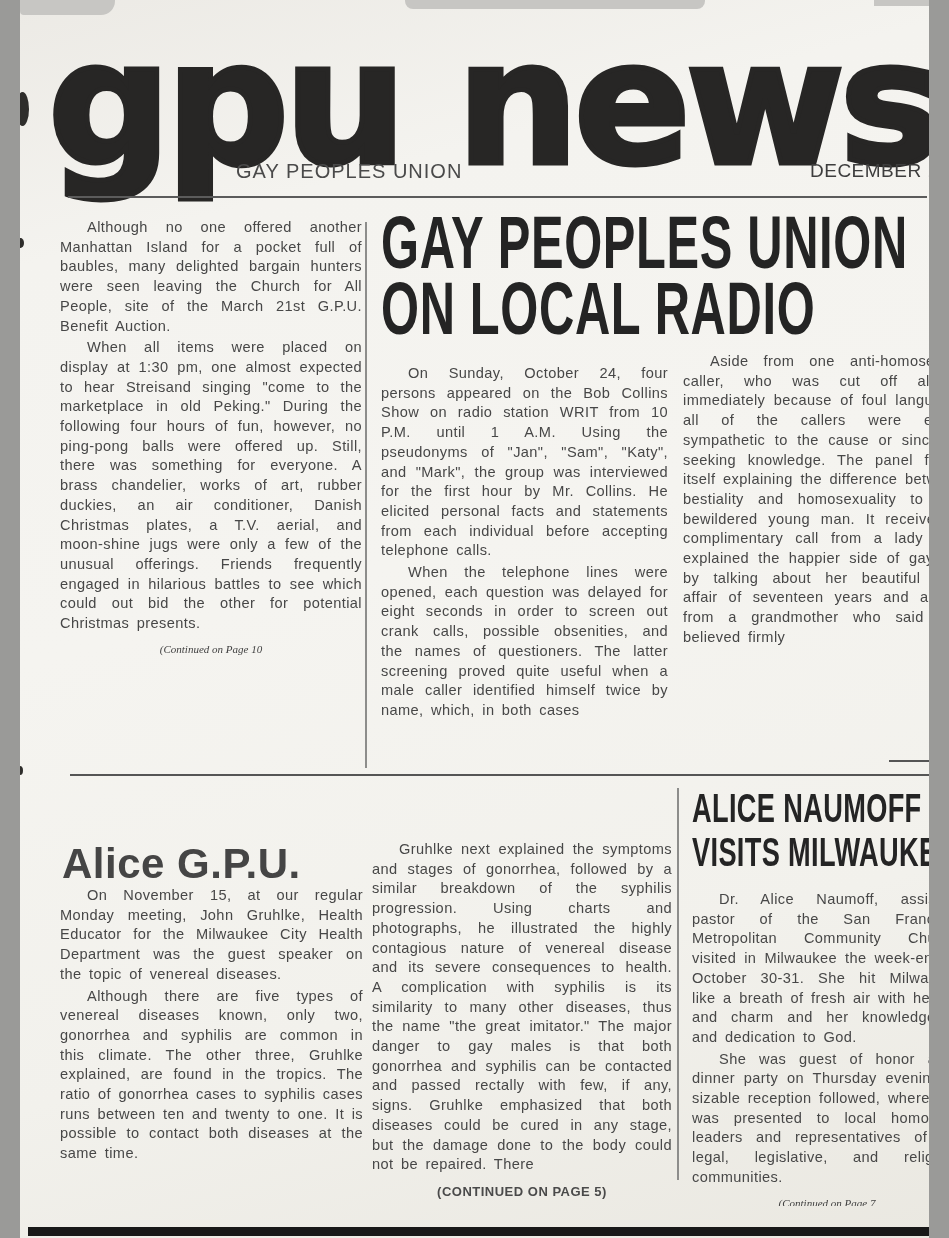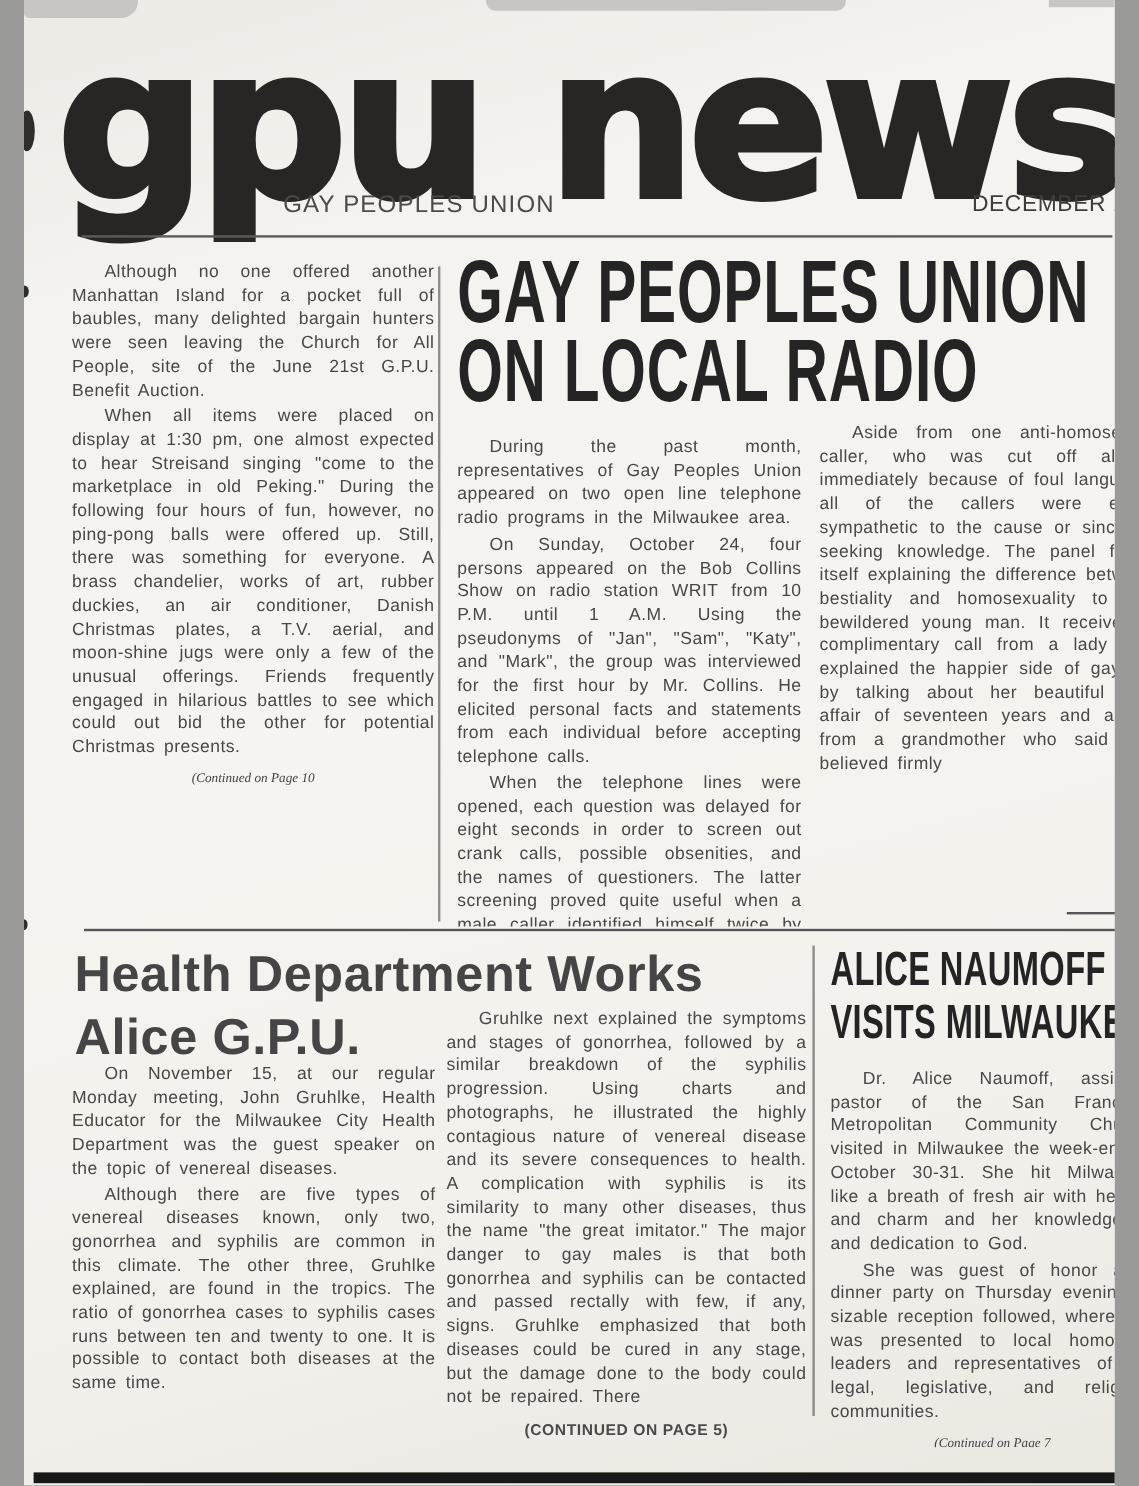--- a/index.html
+++ b/index.html
@@ -88,50 +88,48 @@
   <div class="smudge m3"></div>
 
   <header class="masthead">
     <div class="logo">gpu news</div>
     <span class="tagline-item tag-org">GAY PEOPLES UNION</span>
     <span class="tagline-item tag-date">DECEMBER 1971</span>
     <div class="masthead-rule"></div>
   </header>
 
   <article class="auction">
-    <p class="body-p">Although no one offered another Manhattan Island for a pocket full of baubles, many delighted bargain hunters were seen leaving the Church for All People, site of the June 21st G.P.U. Benefit Auction.</p>
+    <p class="body-p">Although no one offered another Manhattan Island for a pocket full of baubles, many delighted bargain hunters were seen leaving the Church for All People, site of the March 21st G.P.U. Benefit Auction.</p>
     <p class="body-p">When all items were placed on display at 1:30 pm, one almost expected to hear Streisand singing "come to the marketplace in old Peking." During the following four hours of fun, however, no ping-pong balls were offered up. Still, there was something for everyone. A brass chandelier, works of art, rubber duckies, an air conditioner, Danish Christmas plates, a T.V. aerial, and moon-shine jugs were only a few of the unusual offerings. Friends frequently engaged in hilarious battles to see which could out bid the other for potential Christmas presents.</p>
     <div class="continued">(Continued on Page 10</div>
   </article>
 
   <div class="vrule top-div"></div>
 
   <article class="radio">
     <h1 class="big-hl">
       <span class="hl-line">GAY PEOPLES UNION</span>
       <span class="hl-line">ON LOCAL RADIO</span>
     </h1>
     <div class="radio-cols">
       <div class="radio-col1">
-        <p class="body-p">During the past month, representatives of Gay Peoples Union appeared on two open line telephone radio programs in the Milwaukee area.</p>
         <p class="body-p">On Sunday, October 24, four persons appeared on the Bob Collins Show on radio station WRIT from 10 P.M. until 1 A.M. Using the pseudonyms of "Jan", "Sam", "Katy", and "Mark", the group was interviewed for the first hour by Mr. Collins. He elicited personal facts and statements from each individual before accepting telephone calls.</p>
         <p class="body-p">When the telephone lines were opened, each question was delayed for eight seconds in order to screen out crank calls, possible obsenities, and the names of questioners. The latter screening proved quite useful when a male caller identified himself twice by name, which, in both cases</p>
       </div>
       <div class="radio-col2">
         <p class="body-p">Aside from one anti-homosexual caller, who was cut off almost immediately because of foul language, all of the callers were either sympathetic to the cause or sincerely seeking knowledge. The panel found itself explaining the difference between bestiality and homosexuality to one bewildered young man. It received a complimentary call from a lady who explained the happier side of gay life by talking about her beautiful love affair of seventeen years and a call from a grandmother who said she believed firmly</p>
 
       </div>
     </div>
   </article>
 
   <div class="short-rule"></div>
   <div class="short-tick"></div>
   <div class="hrule mid-rule"></div>
 
-  <h2 class="health-t1">Health Department Works</h2>
   <h2 class="health-t2">Alice G.P.U.</h2>
 
   <div class="health-col1">
     <p class="body-p">On November 15, at our regular Monday meeting, John Gruhlke, Health Educator for the Milwaukee City Health Department was the guest speaker on the topic of venereal diseases.</p>
     <p class="body-p">Although there are five types of venereal diseases known, only two, gonorrhea and syphilis are common in this climate. The other three, Gruhlke explained, are found in the tropics. The ratio of gonorrhea cases to syphilis cases runs between ten and twenty to one. It is possible to contact both diseases at the same time.</p>
   </div>
 
   <div class="health-col2">
     <p class="body-p">Gruhlke next explained the symptoms and stages of gonorrhea, followed by a similar breakdown of the syphilis progression. Using charts and photographs, he illustrated the highly contagious nature of venereal disease and its severe consequences to health. A complication with syphilis is its similarity to many other diseases, thus the name "the great imitator." The major danger to gay males is that both gonorrhea and syphilis can be contacted and passed rectally with few, if any, signs. Gruhlke emphasized that both diseases could be cured in any stage, but the damage done to the body could not be repaired. There</p>
     <div class="continued caps">(CONTINUED ON PAGE 5)</div>

